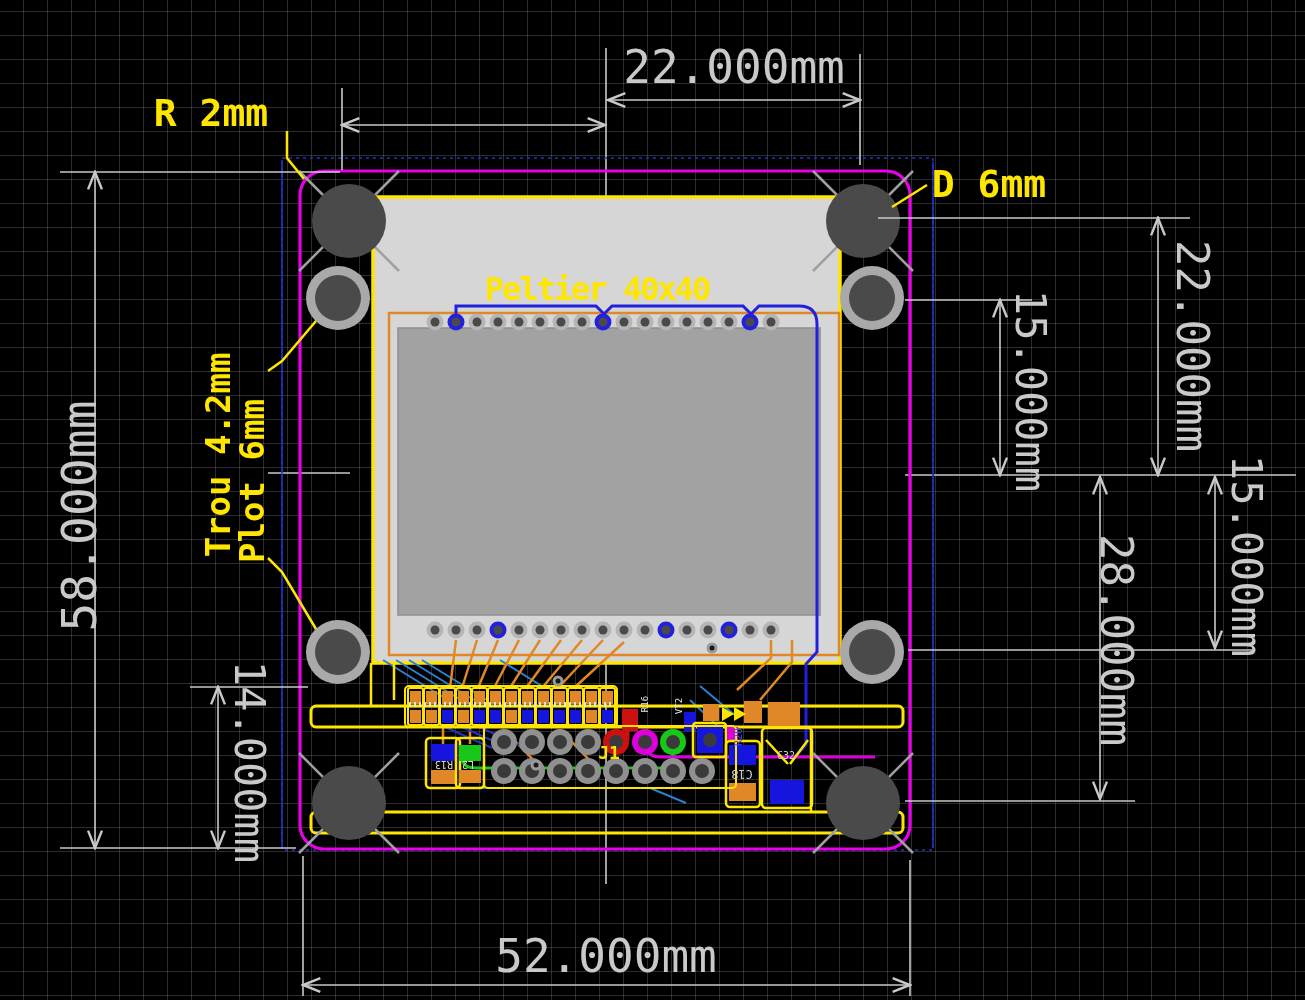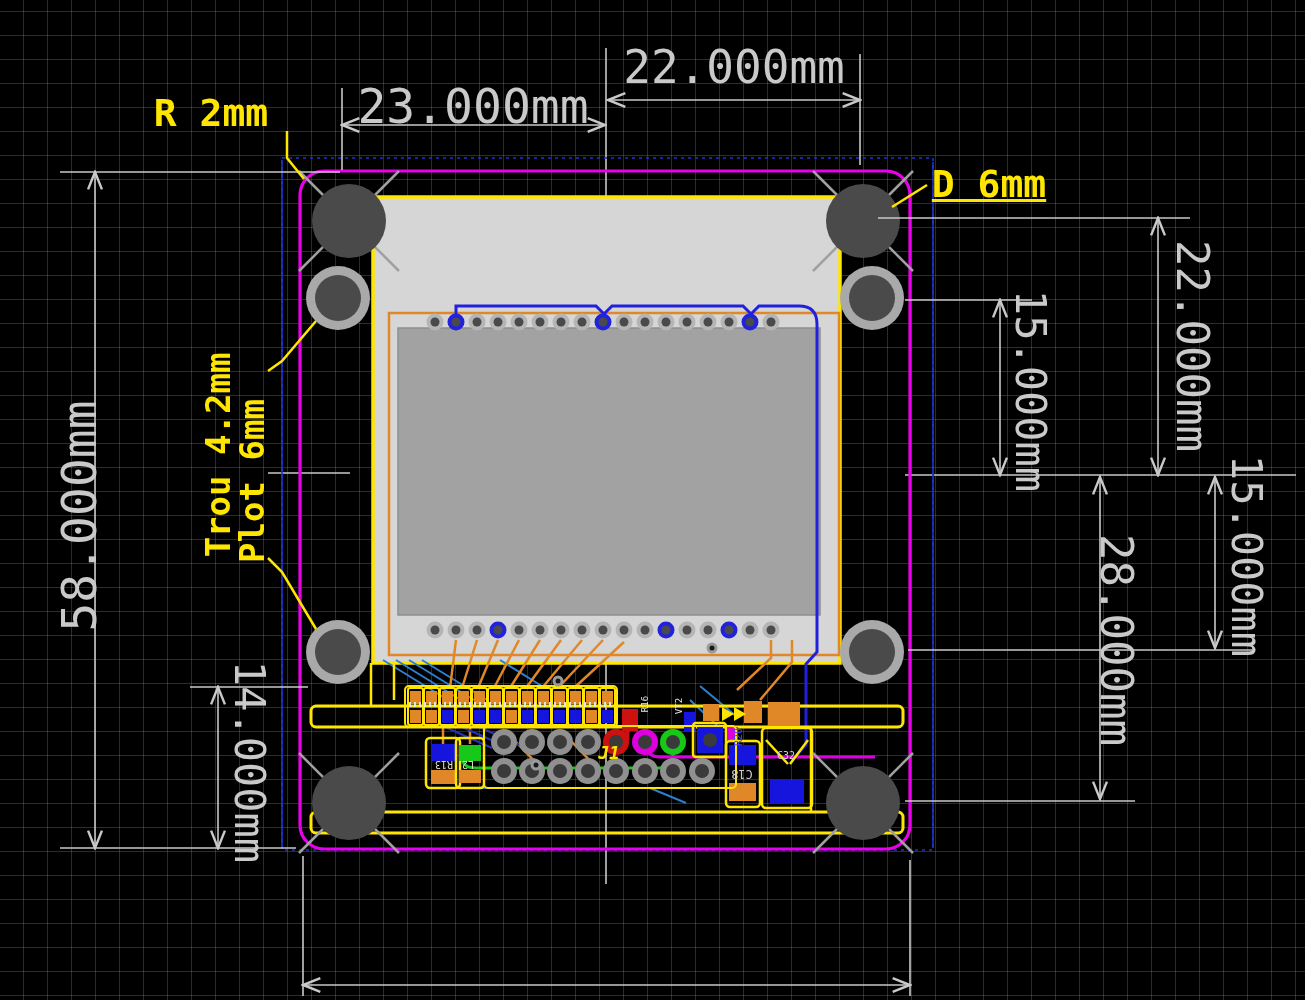--- a/index.html
+++ b/index.html
@@ -359,35 +359,36 @@
   <g stroke="#ffe600" stroke-width="2.5" fill="none">
     <path d="M287,131 V158 L304,179"></path>
     <path d="M927,185 L892,207"></path>
     <path d="M268,371 L282,361 L316,321"></path>
     <path d="M268,558 L282,572 L316,629"></path>
   </g>
 </svg>
 
 <div class="array-labels"></div>
 
-<div class="t h dim" style="left:473px;top:106px;font-size:48px;">23.000mm</div>
 <div class="t h dim" style="left:734px;top:67px;font-size:46px;">22.000mm</div>
 <div class="t ccw dim" style="left:79px;top:516px;font-size:48px;">58.000mm</div>
 <div class="t cw dim" style="left:249px;top:762px;font-size:42px;">14.000mm</div>
 <div class="t cw dim" style="left:1192px;top:346px;font-size:44px;">22.000mm</div>
 <div class="t cw dim" style="left:1030px;top:391px;font-size:42px;">15.000mm</div>
 <div class="t cw dim" style="left:1246px;top:556px;font-size:42px;">15.000mm</div>
 <div class="t cw dim" style="left:1116px;top:640px;font-size:44px;">28.000mm</div>
+<div class="t h dim" style="left:606px;top:956px;font-size:46px;">52.000mm</div>
 
 <div class="t h lbl" style="left:211px;top:113px;font-size:38px;">R 2mm</div>
-<div class="t h lbl" style="left:989px;top:184px;font-size:38px;text-decoration:underline;">D 6mm</div>
+<div class="t h lbl" style="left:989px;top:184px;font-size:38px;">D 6mm</div>
 <div class="t ccw lbl" style="left:218px;top:455px;font-size:34px;">Trou 4.2mm</div>
 <div class="t ccw lbl" style="left:252px;top:481px;font-size:34px;">Plot 6mm</div>
-
-<div class="t h lbl" style="left:609px;top:753px;font-size:18px;font-style:italic;">J1</div>
+<div class="t h lbl" style="left:597px;top:289px;font-size:32px;letter-spacing:-2px;">Peltier 40x40</div>
+
+<div class="t h lbl" style="left:609px;top:753px;font-size:18px;">J1</div>
 <div class="t h smc" style="left:786px;top:756px;font-size:10px;">C32</div>
 <div class="t flip smc" style="left:742px;top:774px;font-size:12px;">C18</div>
 <div class="t flip" style="left:444px;top:764px;font-size:10px;color:#dcdcc8;">R13</div>
 <div class="t flip" style="left:468px;top:764px;font-size:10px;color:#dcdcc8;">L2</div>
 <div class="t ccw" style="left:739px;top:737px;font-size:10px;color:#4444ff;">R20</div>
 <div class="t ccw" style="left:645px;top:704px;font-size:9px;color:#e8e8e8;">R16</div>
 <div class="t ccw" style="left:679px;top:706px;font-size:9px;color:#e8e8e8;">VT2</div>
 
 </div>
 

